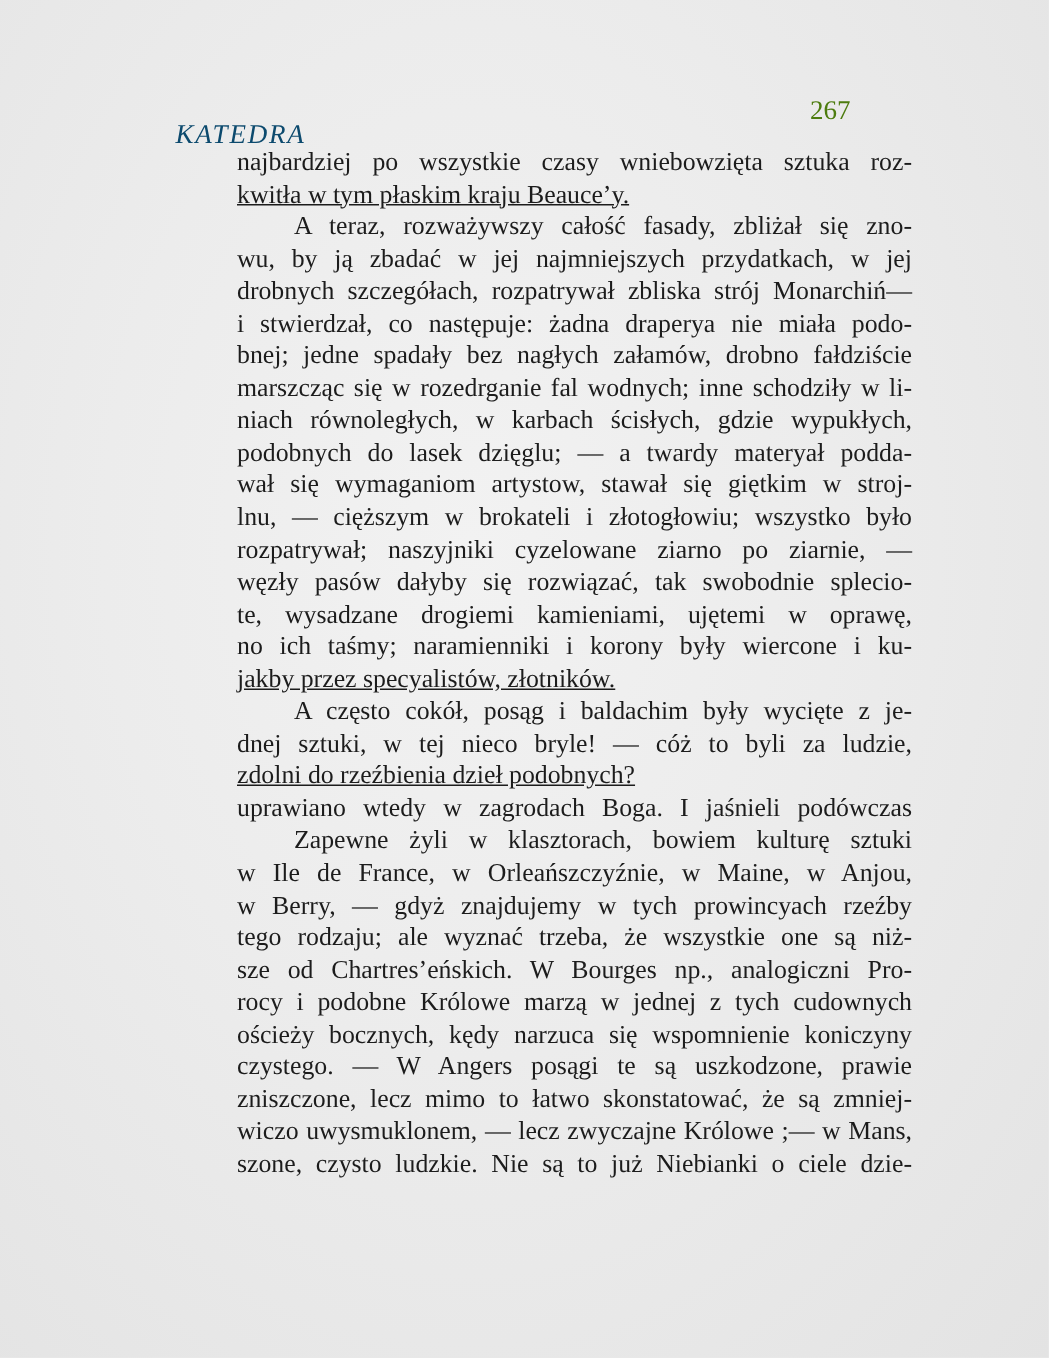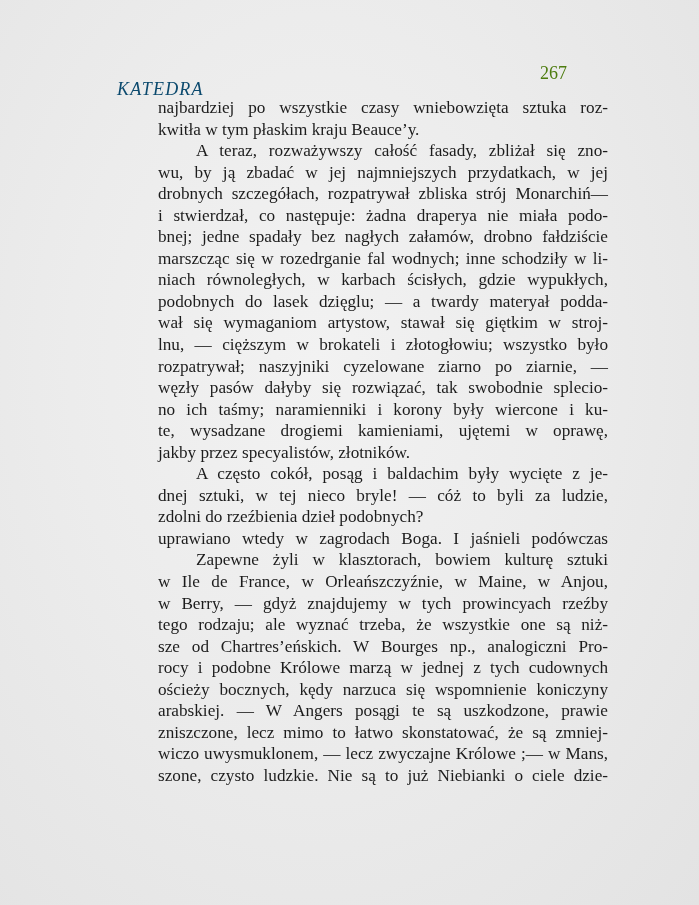--- a/index.html
+++ b/index.html
@@ -58,20 +58,21 @@
     line-height: 21.55px;
     height: 21.55px;
     white-space: nowrap;
     text-align: justify;
     text-align-last: justify;
     word-spacing: 0px;
   }
   .line.last {
     text-align: center;
     text-align-last: left;
+    text-decoration: underline;
   }
   .line.indent {
     padding-left: 38px;
   }
 </style>
 </head>
 <body>
 
 <div class="page">
   <div class="running-head">
@@ -87,32 +88,32 @@
     <span class="line">drobnych szczegółach, rozpatrywał zbliska strój Monarchiń—</span>
     <span class="line">i stwierdzał, co następuje: żadna draperya nie miała podo-</span>
     <span class="line">bnej; jedne spadały bez nagłych załamów, drobno fałdziście</span>
     <span class="line">marszcząc się w rozedrganie fal wodnych; inne schodziły w li-</span>
     <span class="line">niach równoległych, w karbach ścisłych, gdzie wypukłych,</span>
     <span class="line">podobnych do lasek dzięglu; — a twardy materyał podda-</span>
     <span class="line">wał się wymaganiom artystow, stawał się giętkim w stroj-</span>
     <span class="line">lnu, — cięższym w brokateli i złotogłowiu; wszystko było</span>
     <span class="line">rozpatrywał; naszyjniki cyzelowane ziarno po ziarnie, —</span>
     <span class="line">węzły pasów dałyby się rozwiązać, tak swobodnie splecio-</span>
+    <span class="line">te, wysadzane drogiemi kamieniami, ujętemi w oprawę,</span>
     <span class="line">no ich taśmy; naramienniki i korony były wiercone i ku-</span>
-    <span class="line">te, wysadzane drogiemi kamieniami, ujętemi w oprawę,</span>
     <span class="line last">jakby przez specyalistów, złotników.</span>
     <span class="line indent">A często cokół, posąg i baldachim były wycięte z je-</span>
     <span class="line">dnej sztuki, w tej nieco bryle! — cóż to byli za ludzie,</span>
     <span class="line last">zdolni do rzeźbienia dzieł podobnych?</span>
     <span class="line">uprawiano wtedy w zagrodach Boga. I jaśnieli podówczas</span>
     <span class="line indent">Zapewne żyli w klasztorach, bowiem kulturę sztuki</span>
     <span class="line">w Ile de France, w Orleańszczyźnie, w Maine, w Anjou,</span>
     <span class="line">w Berry, — gdyż znajdujemy w tych prowincyach rzeźby</span>
     <span class="line">tego rodzaju; ale wyznać trzeba, że wszystkie one są niż-</span>
     <span class="line">sze od Chartres’eńskich. W Bourges np., analogiczni Pro-</span>
     <span class="line">rocy i podobne Królowe marzą w jednej z tych cudownych</span>
     <span class="line">ościeży bocznych, kędy narzuca się wspomnienie koniczyny</span>
-    <span class="line">arabskiej. — W Angers posągi te są uszkodzone, prawie</span>
+    <span class="line">czystego. — W Angers posągi te są uszkodzone, prawie</span>
     <span class="line">zniszczone, lecz mimo to łatwo skonstatować, że są zmniej-</span>
     <span class="line">wiczo uwysmuklonem, — lecz zwyczajne Królowe ;— w Mans,</span>
     <span class="line">szone, czysto ludzkie. Nie są to już Niebianki o ciele dzie-</span>
   </div>
 </div>
 
 </body></html>

